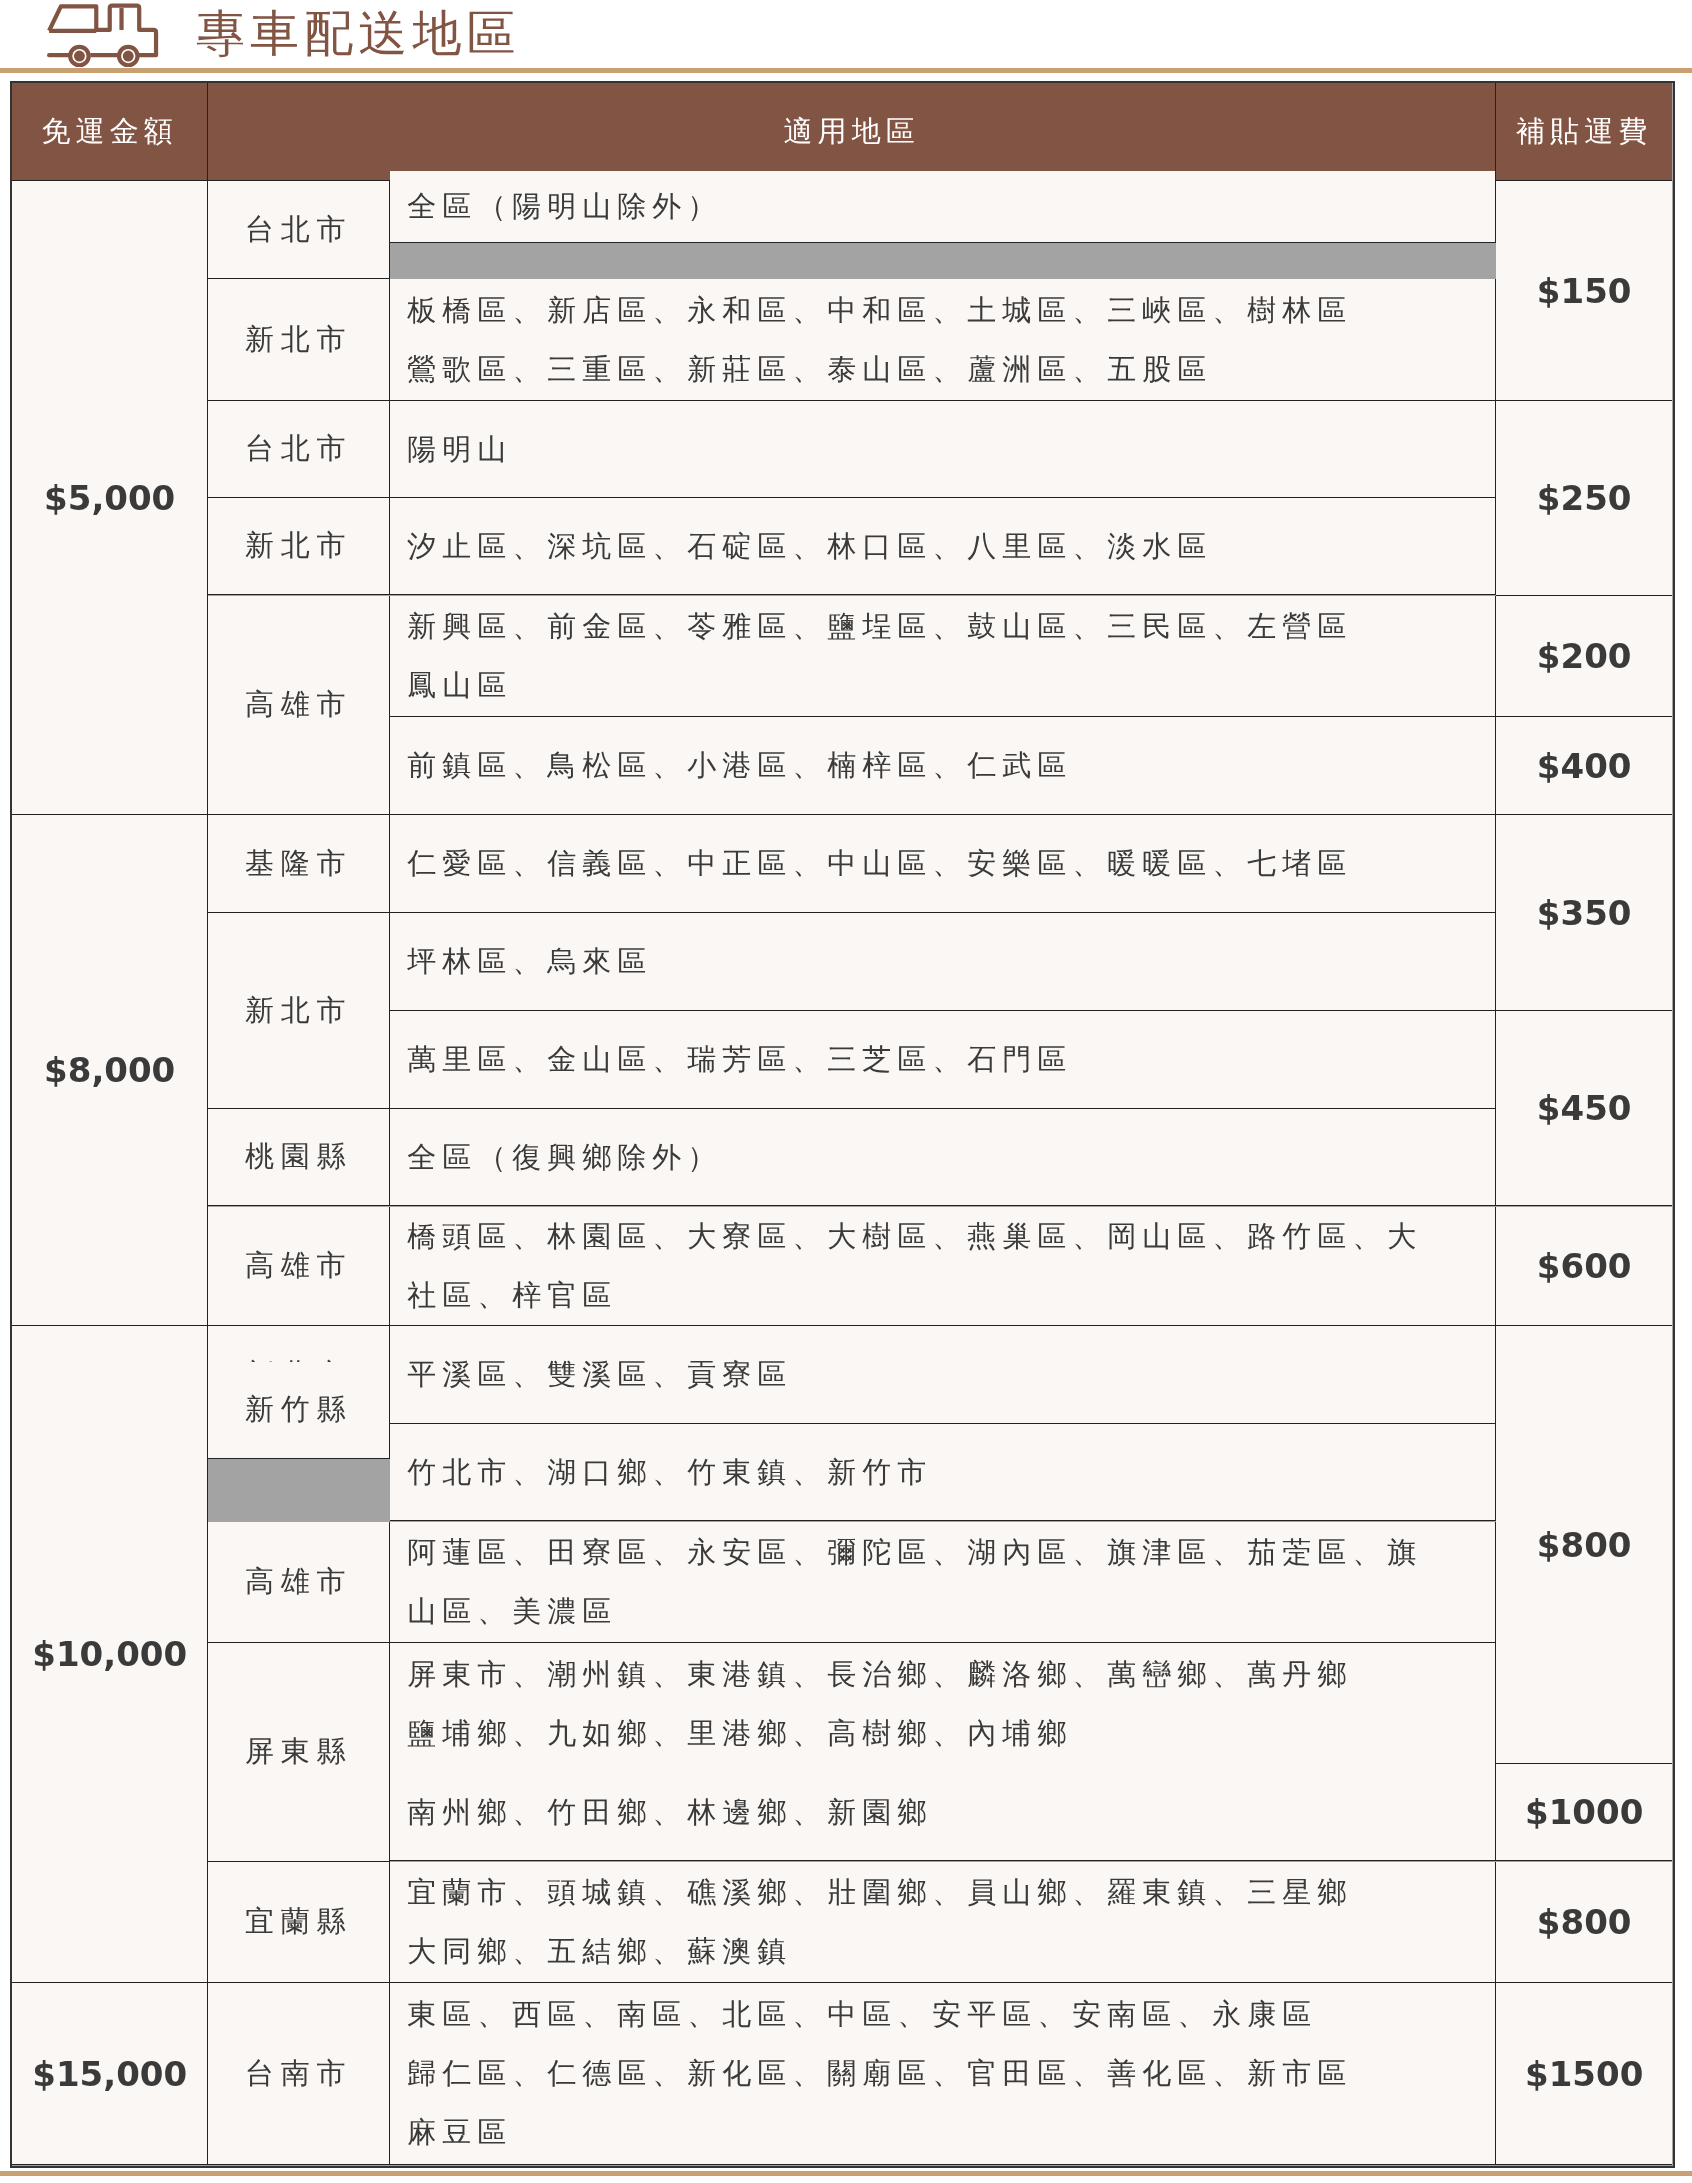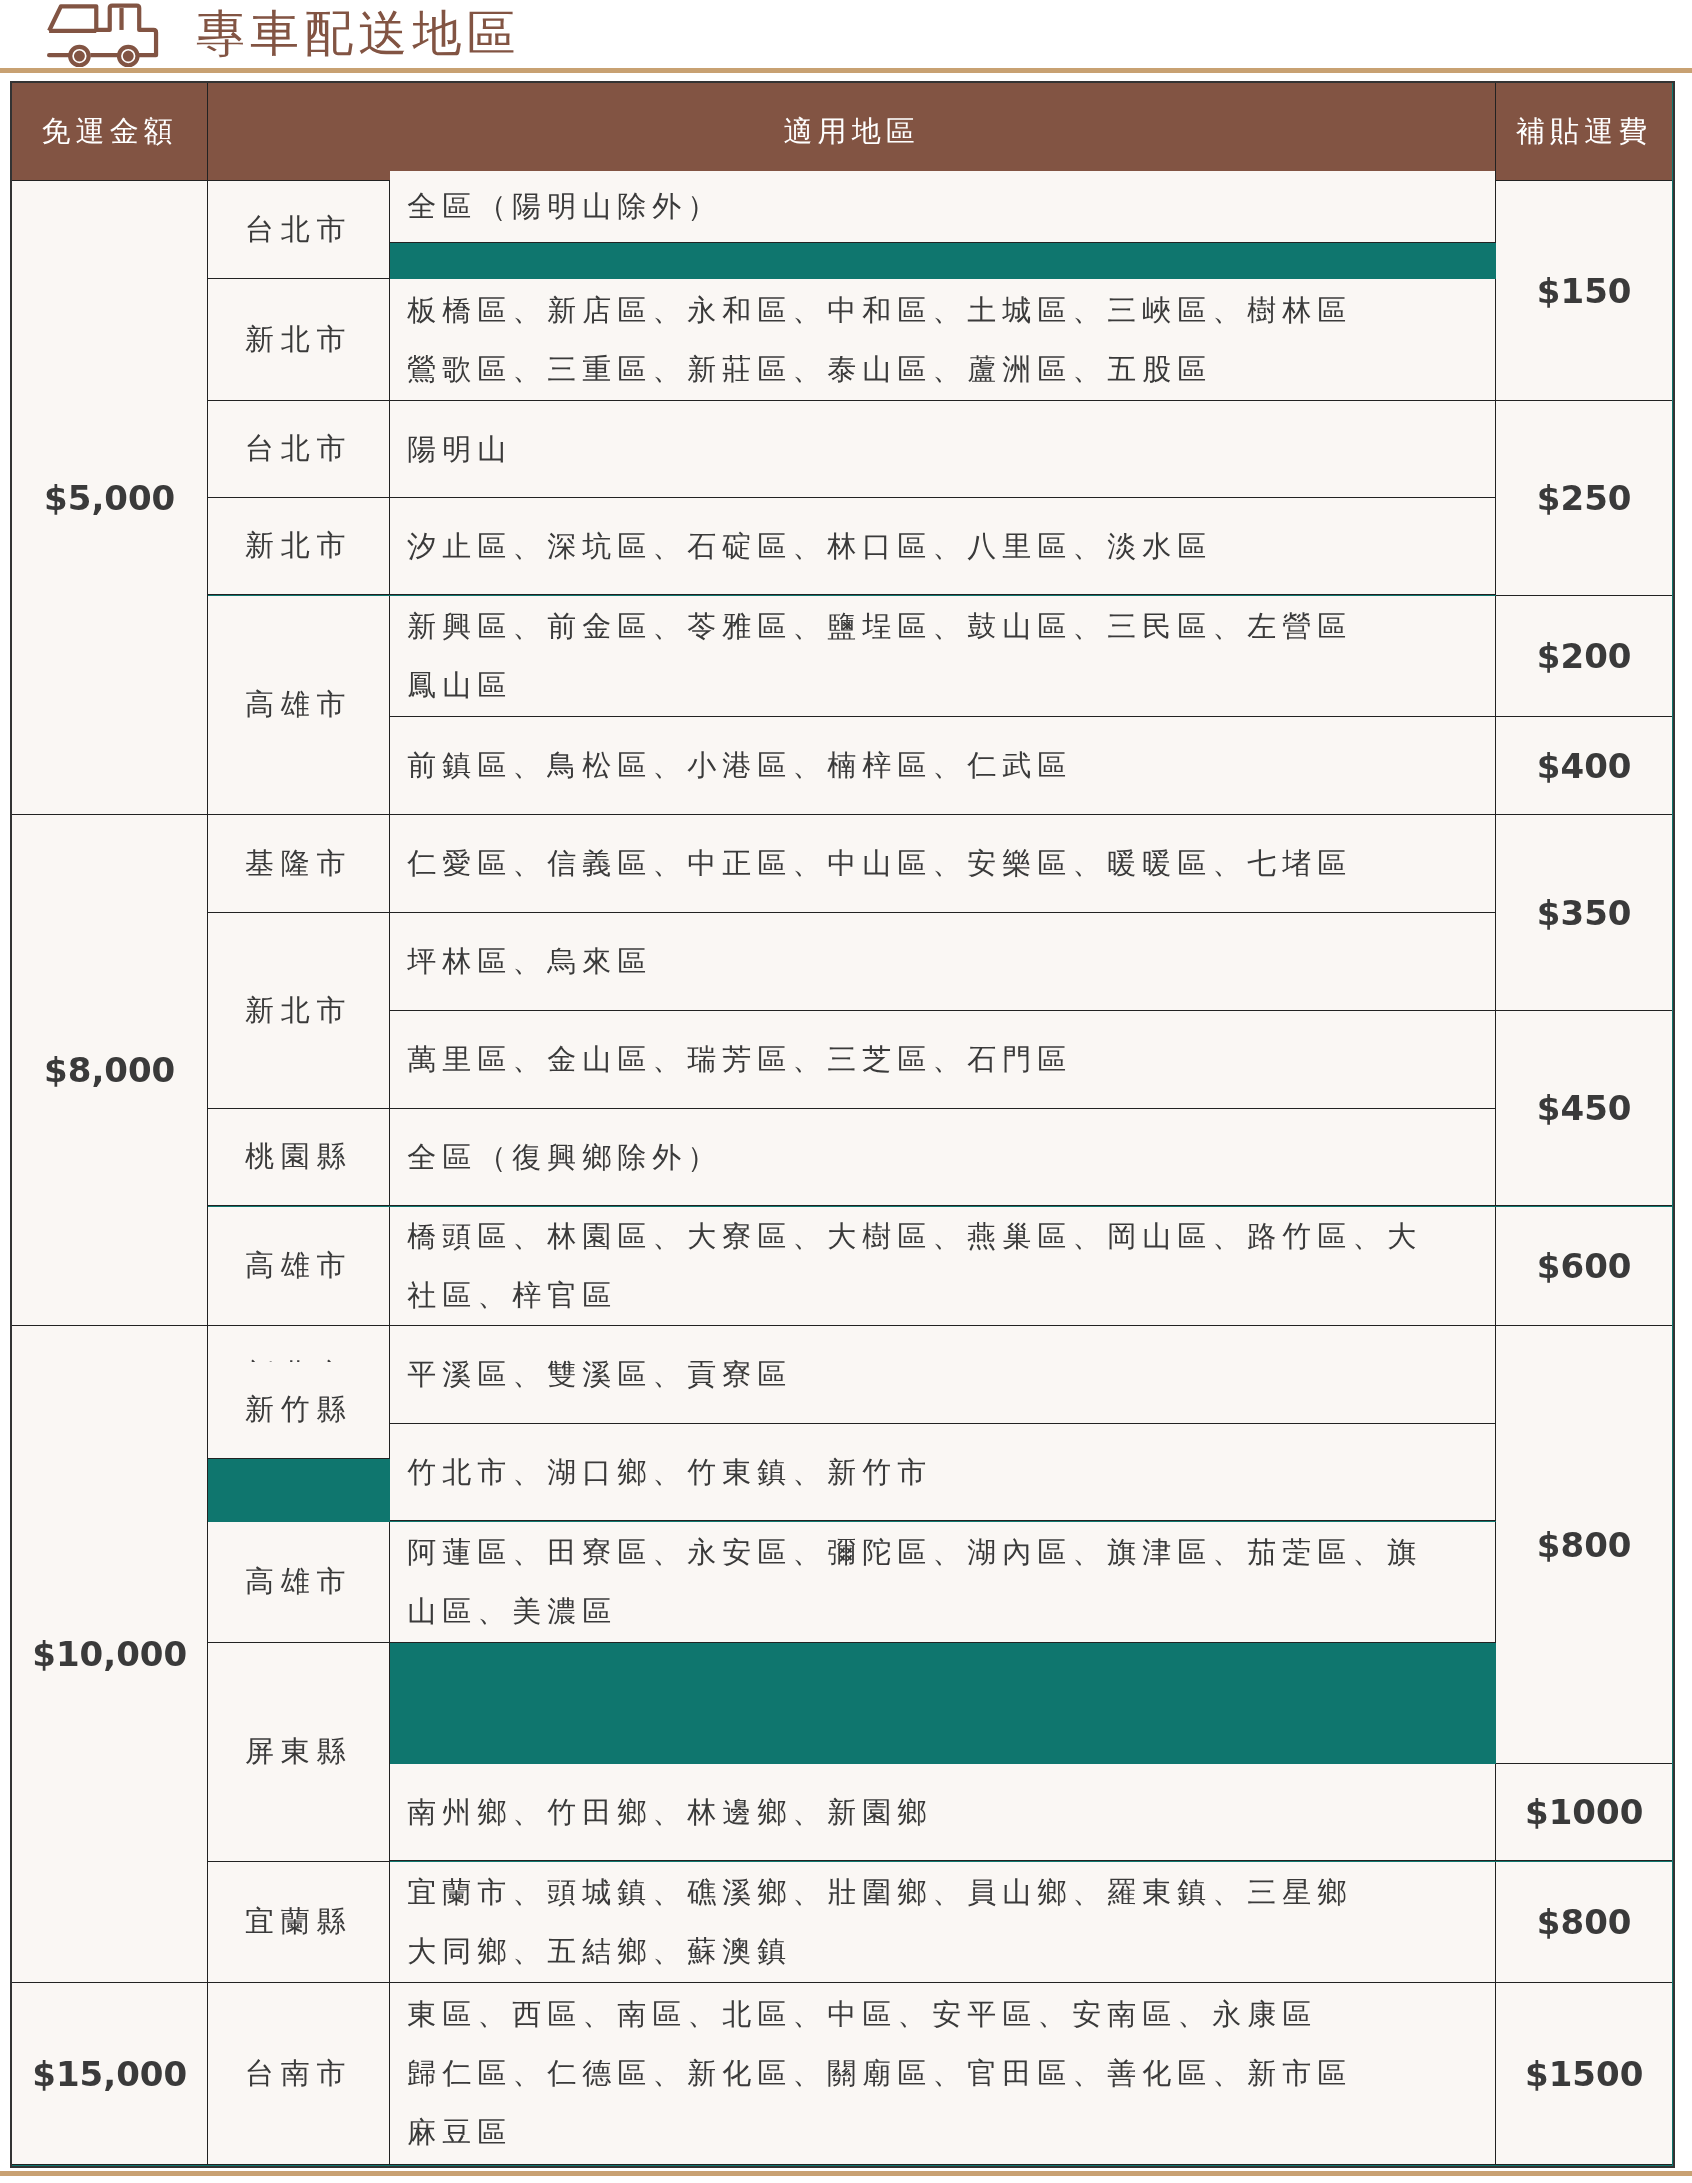--- a/index.html
+++ b/index.html
@@ -3,21 +3,21 @@
 <meta charset="utf-8">
 <style>
   html, body { margin:0; padding:0; }
   body { width:1692px; height:2183px; background:#ffffff; position:relative; overflow:hidden;
          font-family:"DejaVu Sans", "Liberation Sans", sans-serif; color:#3a3a3a; }
   .title-bar { position:absolute; left:0; top:0; width:1692px; height:68px; }
   .truck { position:absolute; left:44px; top:3.4px; width:118px; height:64px; }
   .title-text { position:absolute; left:196px; top:1.7px; font-size:49px; line-height:64px; color:#825443; letter-spacing:5.1px; font-weight:normal; }
   .gold-line { position:absolute; left:0; top:68px; width:1692px; height:5.1px; background:#c8a172; }
   .gold-line-bottom { position:absolute; left:0; top:2171px; width:1692px; height:5.1px; background:#c8a172; }
-  .table-wrap { position:absolute; left:10.2px; top:81px; width:1665px; height:2087px; border:2.5px double #333; box-sizing:border-box; background:#0f766e; }
+  .table-wrap { position:absolute; left:10.2px; top:81px; width:1665px; height:2087px; border:2.5px double #333; box-sizing:border-box; background:#a3a3a3; }
   .cell { position:absolute; box-sizing:border-box; border-right:1.7px solid #222; border-bottom:1.7px solid #222; background:#faf7f4;
           display:flex; align-items:center; }
   .hdr { background:#825443; color:#ffffff; justify-content:center; font-size:29px; letter-spacing:5.1px; border-right:1.7px solid #222; }
   .amount { justify-content:center; font-size:34px; font-weight:bold; font-family:"DejaVu Sans", sans-serif; color:#3a3a3a; }
   .city { justify-content:center; font-size:29px; letter-spacing:6.8px; color:#3a3a3a; }
   .areas { padding-left:17px; padding-right:12px; font-size:29px; letter-spacing:6px; line-height:59px; color:#3a3a3a; }
   .areas .line { display:block; white-space:nowrap; }
   .fee { justify-content:center; font-size:34px; font-weight:bold; color:#3a3a3a; }
   .last-col { border-right:none; }
 </style>
@@ -137,20 +137,26 @@
       <div>
         <span class="line">竹北市、湖口鄉、竹東鎮、新竹市</span>
       </div>
     </div>
   <div class="cell areas" style="left:378px;top:1439px;width:1106px;height:121px;">
       <div>
         <span class="line">阿蓮區、田寮區、永安區、彌陀區、湖內區、旗津區、茄萣區、旗</span>
         <span class="line">山區、美濃區</span>
       </div>
     </div>
+  <div class="cell areas" style="left:378px;top:1560px;width:1106px;height:122px;">
+      <div>
+        <span class="line">屏東市、潮州鎮、東港鎮、長治鄉、麟洛鄉、萬巒鄉、萬丹鄉</span>
+        <span class="line">鹽埔鄉、九如鄉、里港鄉、高樹鄉、內埔鄉</span>
+      </div>
+    </div>
   <div class="cell areas" style="left:378px;top:1681px;width:1106px;height:97px;">
       <div>
         <span class="line">南州鄉、竹田鄉、林邊鄉、新園鄉</span>
       </div>
     </div>
 
   <div class="cell areas" style="left:378px;top:1779px;width:1106px;height:121px;">
       <div>
         <span class="line">宜蘭市、頭城鎮、礁溪鄉、壯圍鄉、員山鄉、羅東鎮、三星鄉</span>
         <span class="line">大同鄉、五結鄉、蘇澳鎮</span>

